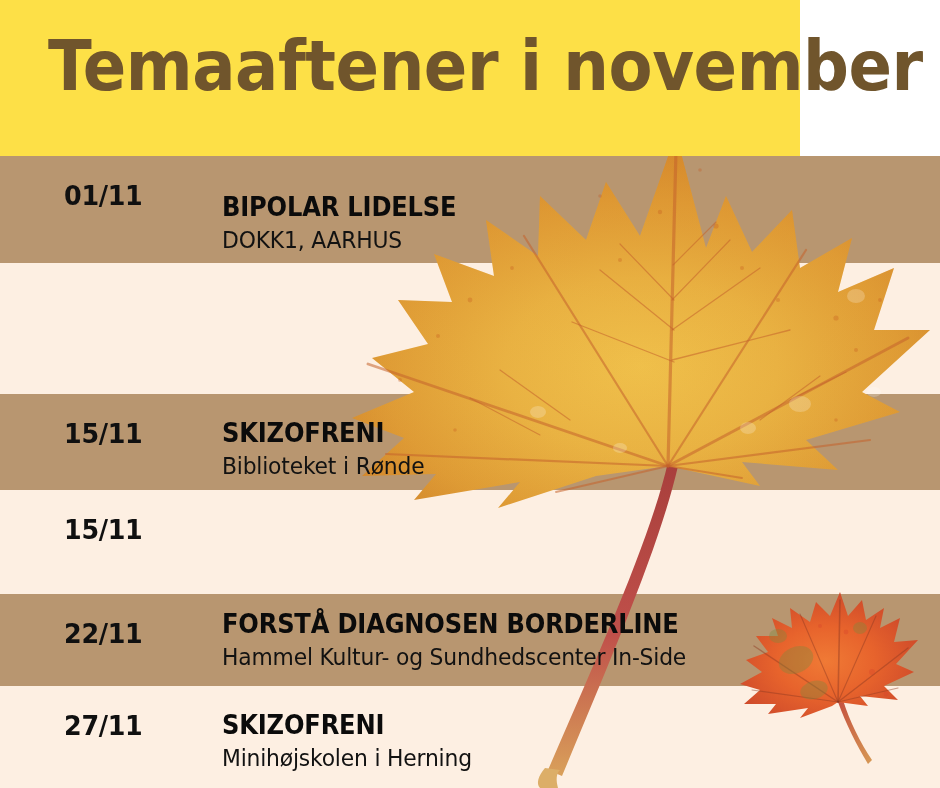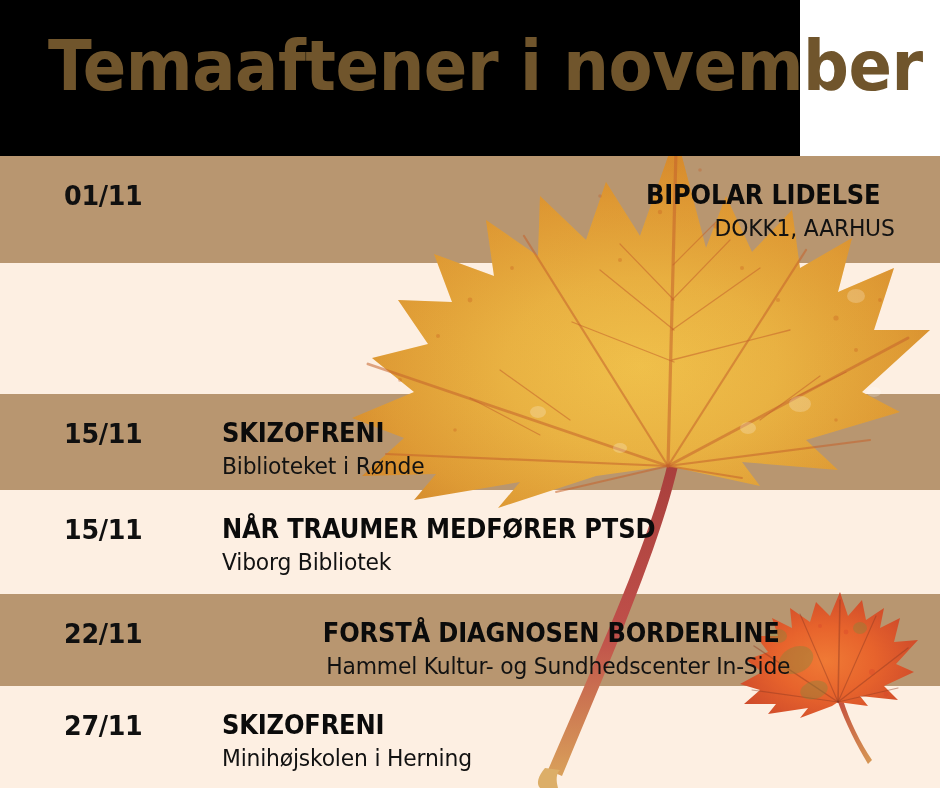--- a/index.html
+++ b/index.html
@@ -19,21 +19,21 @@
     height: 788px;
     background: #ffffff;
     overflow: hidden;
   }
 
   
   #header {
     position: absolute;
     left: 0; top: 0;
     width: 800px; height: 156px;
-    background: #000000;
+    background: #fde047;
     z-index: 5;
   }
   #poster-title {
     position: absolute;
     left: 48px;
     top: 32px;
     font-family: "DejaVu Sans", sans-serif;
     font-weight: 700;
     font-size: 69px;
     letter-spacing: -0.5px;
@@ -271,48 +271,42 @@
     </g>
   </svg>
 
   <div id="header">
     <div id="poster-title">Temaaftener i november</div>
   </div>
 
   <div id="rows">
       <div class="event-row" style="top: 156px; height: 107px;">
         <div class="event-date" style="top: 24px;">01/11</div>
-        <div class="event-text" style="top: 22px; text-align: right;">
+        <div class="event-text" style="top: 34px;">
           <div class="event-title">
             <span class="ln">BIPOLAR LIDELSE</span>
           </div>
           <div class="event-venue">DOKK1, AARHUS</div>
         </div>
       </div>
       <div class="event-row" style="top: 394px; height: 96px;">
         <div class="event-date" style="top: 24px;">15/11</div>
         <div class="event-text" style="top: 22px;">
           <div class="event-title">
             <span class="ln">SKIZOFRENI</span>
           </div>
           <div class="event-venue">Biblioteket i Rønde</div>
         </div>
       </div>
       <div class="event-row" style="top: 490px; height: 104px;">
         <div class="event-date" style="top: 24px;">15/11</div>
-        <div class="event-text" style="top: 22px;">
-          <div class="event-title">
-            <span class="ln">NÅR TRAUMER MEDFØRER PTSD</span>
-          </div>
-          <div class="event-venue">Viborg Bibliotek</div>
-        </div>
       </div>
       <div class="event-row" style="top: 594px; height: 83px;">
         <div class="event-date" style="top: 24px;">22/11</div>
-        <div class="event-text" style="top: 22px; text-align: center;">
+        <div class="event-text" style="top: 13px;">
           <div class="event-title">
             <span class="ln">FORSTÅ DIAGNOSEN BORDERLINE</span>
           </div>
           <div class="event-venue">Hammel Kultur- og Sundhedscenter In-Side</div>
         </div>
       </div>
       <div class="event-row" style="top: 686px; height: 102px; border-radius: 24px;">
         <div class="event-date" style="top: 24px;">27/11</div>
         <div class="event-text" style="top: 22px;">
           <div class="event-title">

